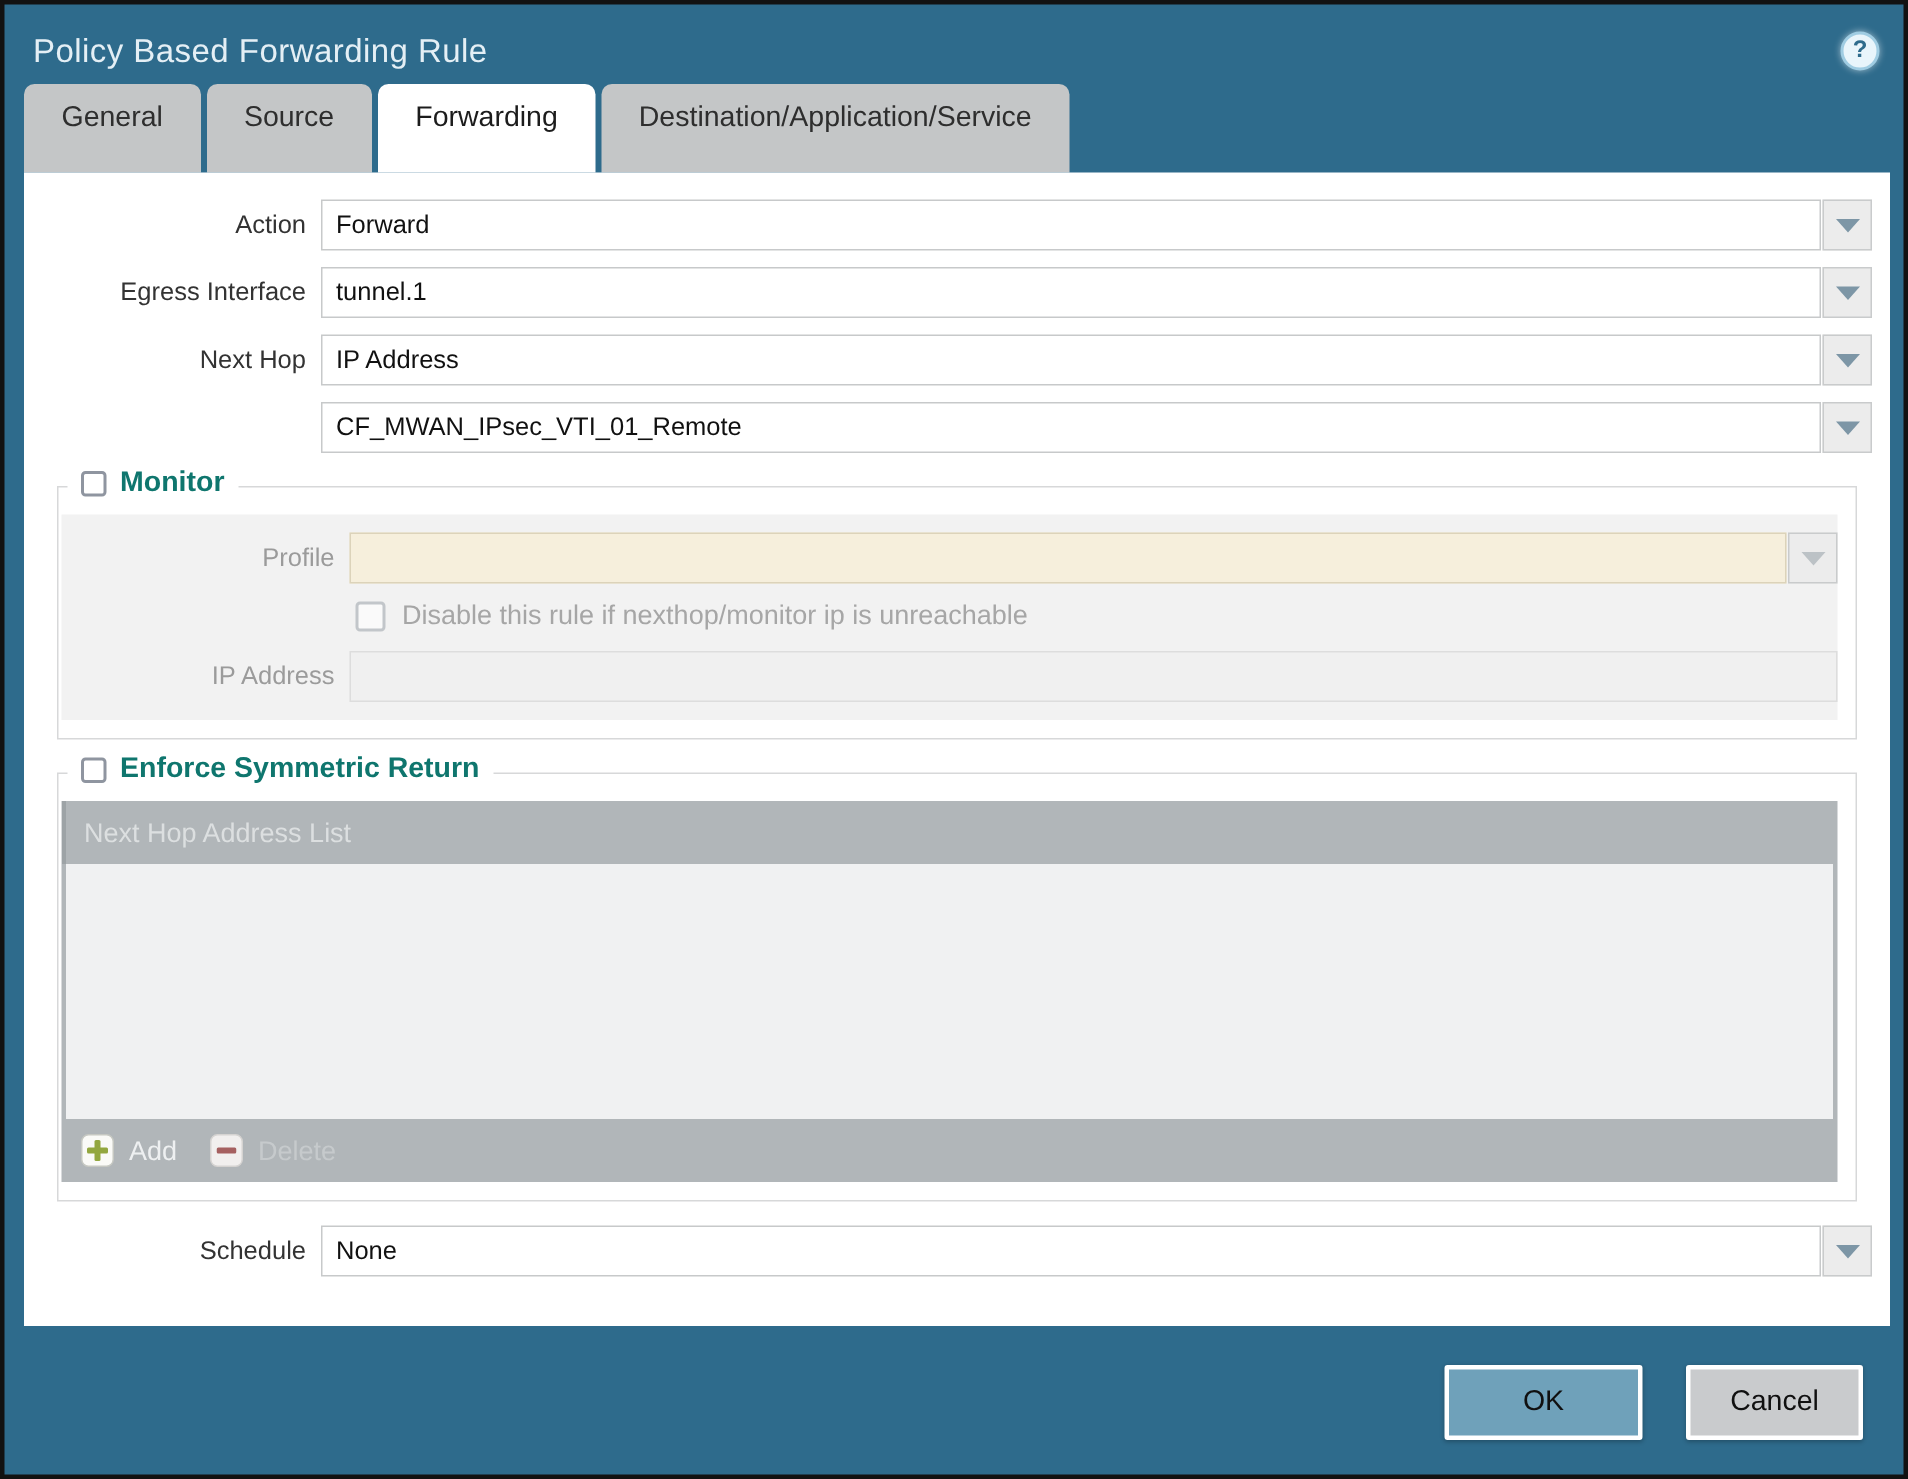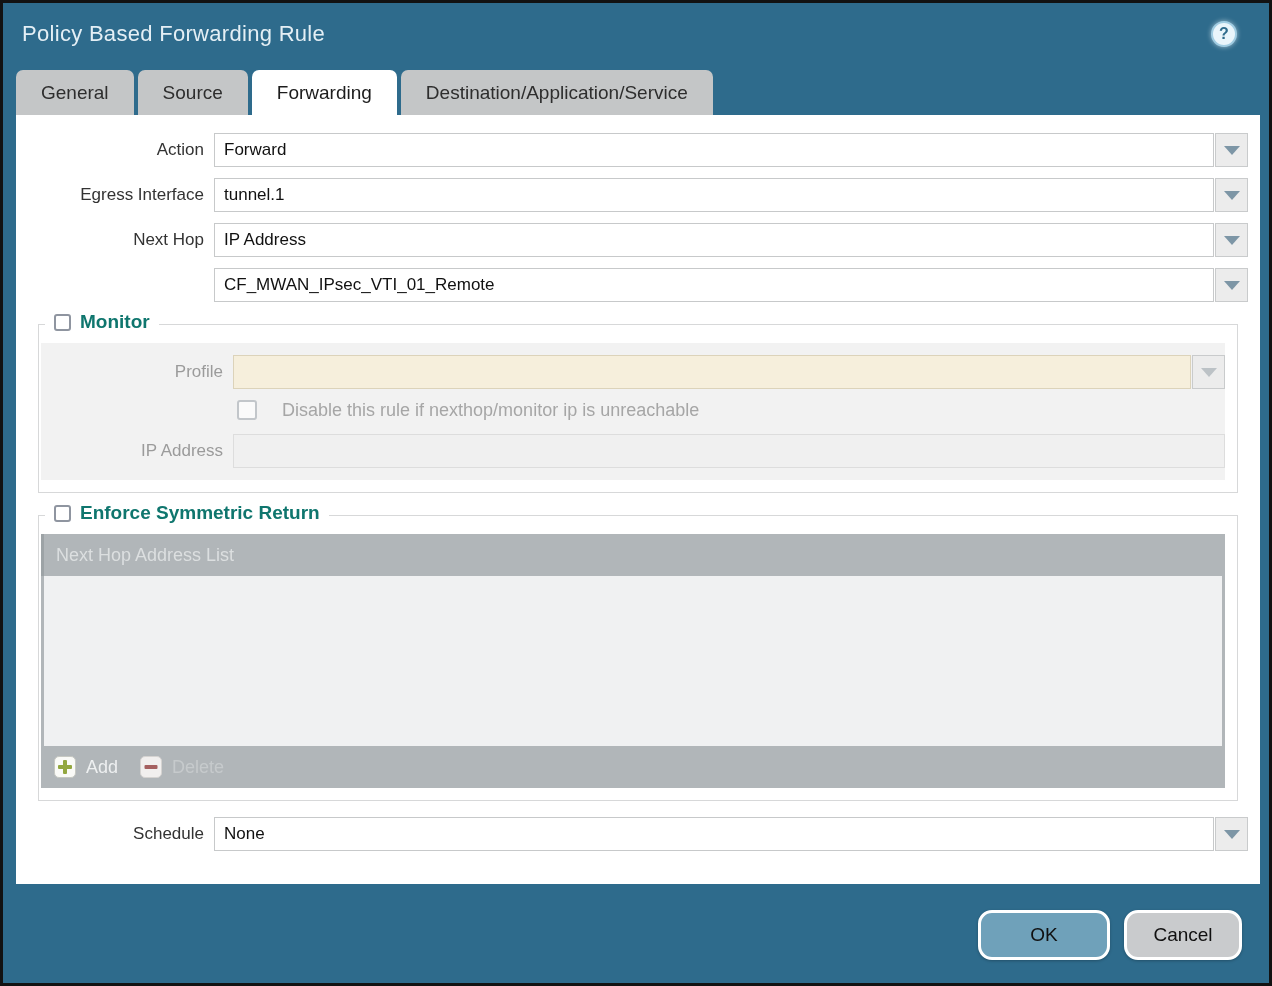--- a/index.html
+++ b/index.html
@@ -6,34 +6,34 @@
   html,body { margin:0; padding:0; background:#8a8a8a; }
   .window {
     width:1272px; height:986px;
     border:3px solid #121212;
     background:#2e6b8c;
     font-family:"Liberation Sans", sans-serif;
     display:flex; flex-direction:column;
     position:relative;
   }
   
-  .titlebar { height:62px; flex:none; display:flex; align-items:center; padding:0 32px 0 19px; }
+  .titlebar { height:62px; flex:none; display:flex; align-items:center; padding:0 16px 0 19px; }
   .title { color:#e4eff5; font-size:22px; font-weight:400; letter-spacing:.3px; }
   .help {
     margin-left:auto; width:26px; height:26px; border-radius:50%;
     background:#e9f5fb; color:#2e6b8c; border:2px solid #9fcce2;
     display:grid; place-items:center; font-size:16px; font-weight:700;
     box-shadow:0 0 5px rgba(255,255,255,.55);
     cursor:pointer;
   }
   
   .tabs { flex:none; display:flex; gap:4px; align-items:flex-end; padding-left:13px; height:50px; }
   .tab {
     background:#c4c6c7; color:#2e2e2e; font-size:19px;
-    padding:12px 25px 11px; border-radius:7px 7px 0 0;
+    padding:12px 25px 25px; border-radius:7px 7px 0 0;
     cursor:pointer; white-space:nowrap;
   }
   .tab.active { background:#ffffff; color:#1c1c1c; }
   
   .content { background:#ffffff; margin:0 9px 0 13px; padding:18px 12px 0 0; flex:1; overflow:hidden; }
   .frow { display:flex; align-items:center; margin-bottom:11px; }
   .lbl { width:198px; flex:none; text-align:right; padding-right:10px; font-size:17px; color:#333333; }
   .ctl { flex:1; display:flex; height:34px; }
   .box {
     flex:1; border:1px solid #c7c9ca; background:#ffffff;
@@ -53,45 +53,46 @@
   .legend {
     position:absolute; top:-14px; left:6px; background:#ffffff;
     display:flex; align-items:center; gap:9px; padding:0 9px;
     font-size:19px; font-weight:700; color:#0f766e;text-align:center;
   }
   .cb { width:17px; height:17px; flex:none; border:2px solid #8f95a0; border-radius:3px; background:#ffffff; cursor:pointer; }
   .panel { background:#f2f2f2; padding:12px 0; }
   .panel .lbl { width:192px; color:#9b9b9b; }
   .input-beige { flex:1; height:34px; border:1px solid #dcd3ba; background:#f6efdc; }
   .input-dis   { flex:1; height:34px; border:1px solid #dddddd; background:#f0f0f0; }
-  .cbrow { display:flex; gap:25px; margin:0 0 13px 196px; }
+  .cbrow { display:flex; align-items:center; gap:11px; margin:0 0 13px 196px; }
   .cb-dis { width:20px; height:20px; flex:none; border:2px solid #c2c6ca; border-radius:3px; background:#fafafa; }
   .cbtxt { color:#a6a6a6; font-size:18px; }
   
   .tbl { background:#b1b6b9; }
   .tbl-h { height:42px; display:flex; align-items:center; padding-left:15px; font-size:18px; color:#dcdfe0; box-shadow:inset 3px 0 0 #9da3a6; }
   .tbl-b { background:#f0f1f2; height:170px; margin:0 3px; }
   .tbl-f { height:42px; display:flex; align-items:center; gap:22px; padding-left:13px; }
   .abtn { display:flex; align-items:center; gap:10px; font-size:18px; color:#eef0f1; cursor:pointer; background:none; border:none; padding:0; font-family:inherit; }
   .abtn.dis { color:#c6cacc; cursor:default; }
   .sq { width:22px; height:22px; border-radius:5px; position:relative; flex:none; }
   .sq.plus { background:#fafaf7; border:1px solid #c6c8c2; }
   .sq.plus::before, .sq.plus::after { content:""; position:absolute; background:#93a73f; left:50%; top:50%; border-radius:1px; }
   .sq.plus::before { width:14px; height:4px; transform:translate(-50%,-50%); }
   .sq.plus::after  { width:4px; height:14px; transform:translate(-50%,-50%); }
   .sq.minus { background:#f1efee; border:1px solid #d5d3d1; }
   .sq.minus::before { content:""; position:absolute; width:13px; height:4px; background:#a56060; left:50%; top:50%; transform:translate(-50%,-50%); border-radius:1px; }
   .mt16 { margin-top:16px; }
   
   .footerbar { height:99px; flex:none; display:flex; justify-content:flex-end; align-items:flex-start; gap:14px; padding:26px 27px 0 0; }
   .btn {
-    height:50px; border:3px solid #ffffff; border-radius:14px;
+    height:50px; border:3px solid #ffffff; border-radius:2px;
     font-size:19px; color:#101010; font-family:inherit;
     display:grid; place-items:center; cursor:pointer;
     box-shadow:0 1px 3px rgba(0,0,0,.25);
+    margin-left:15px;
   }
   .btn.ok { width:132px; background:#6fa1ba; }
   .btn.cancel { width:118px; background:#c9cbcd; }
 </style>
 </head>
 <body>
 
 <div class="window">
 
   <div class="titlebar">

